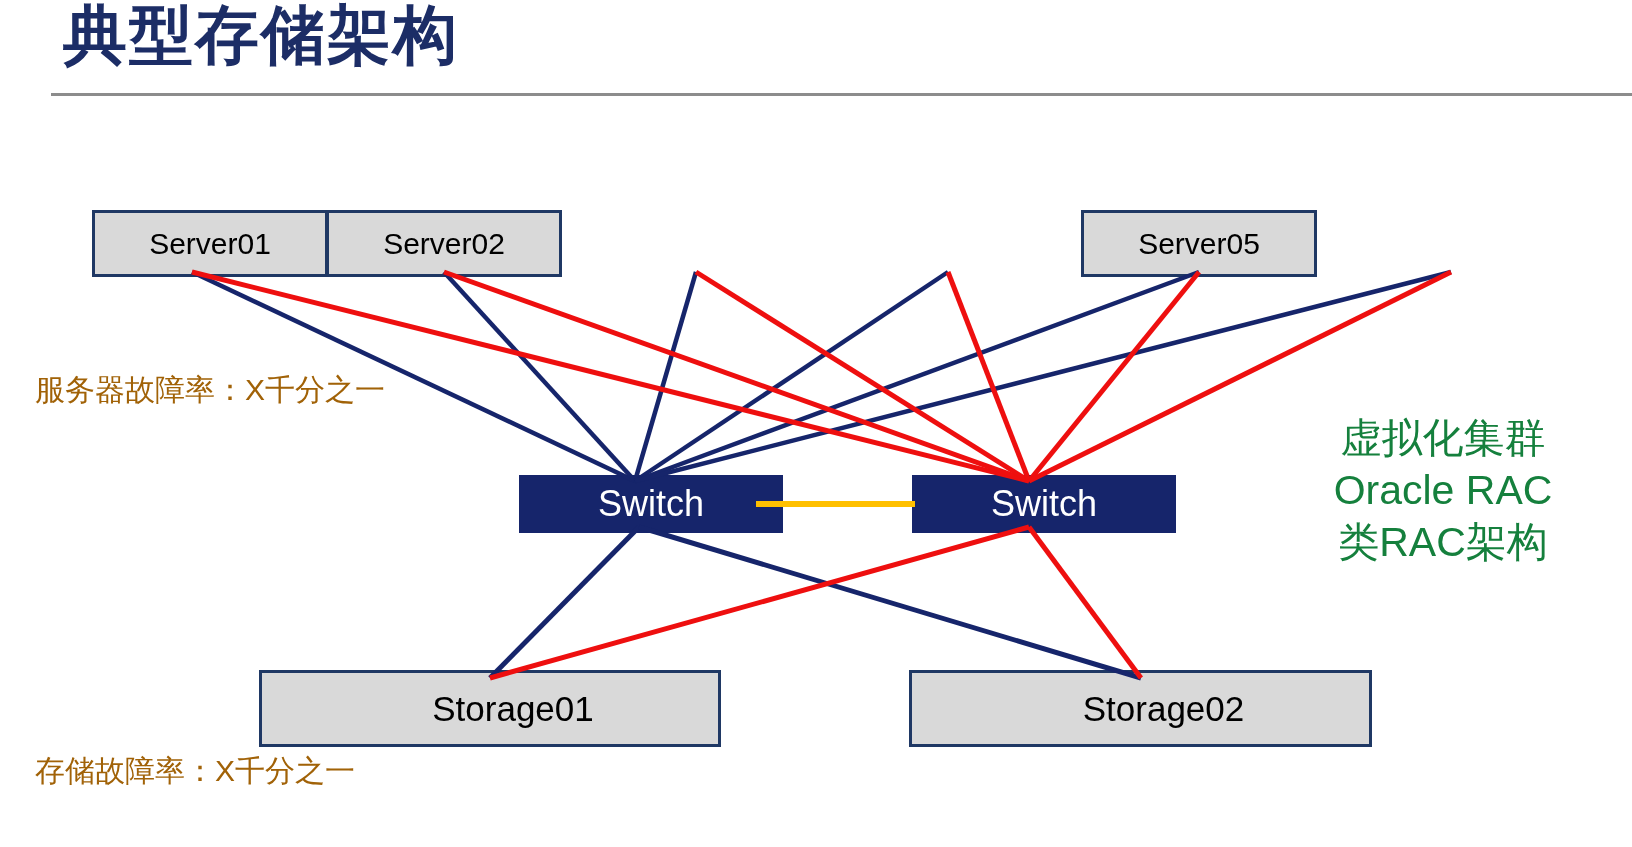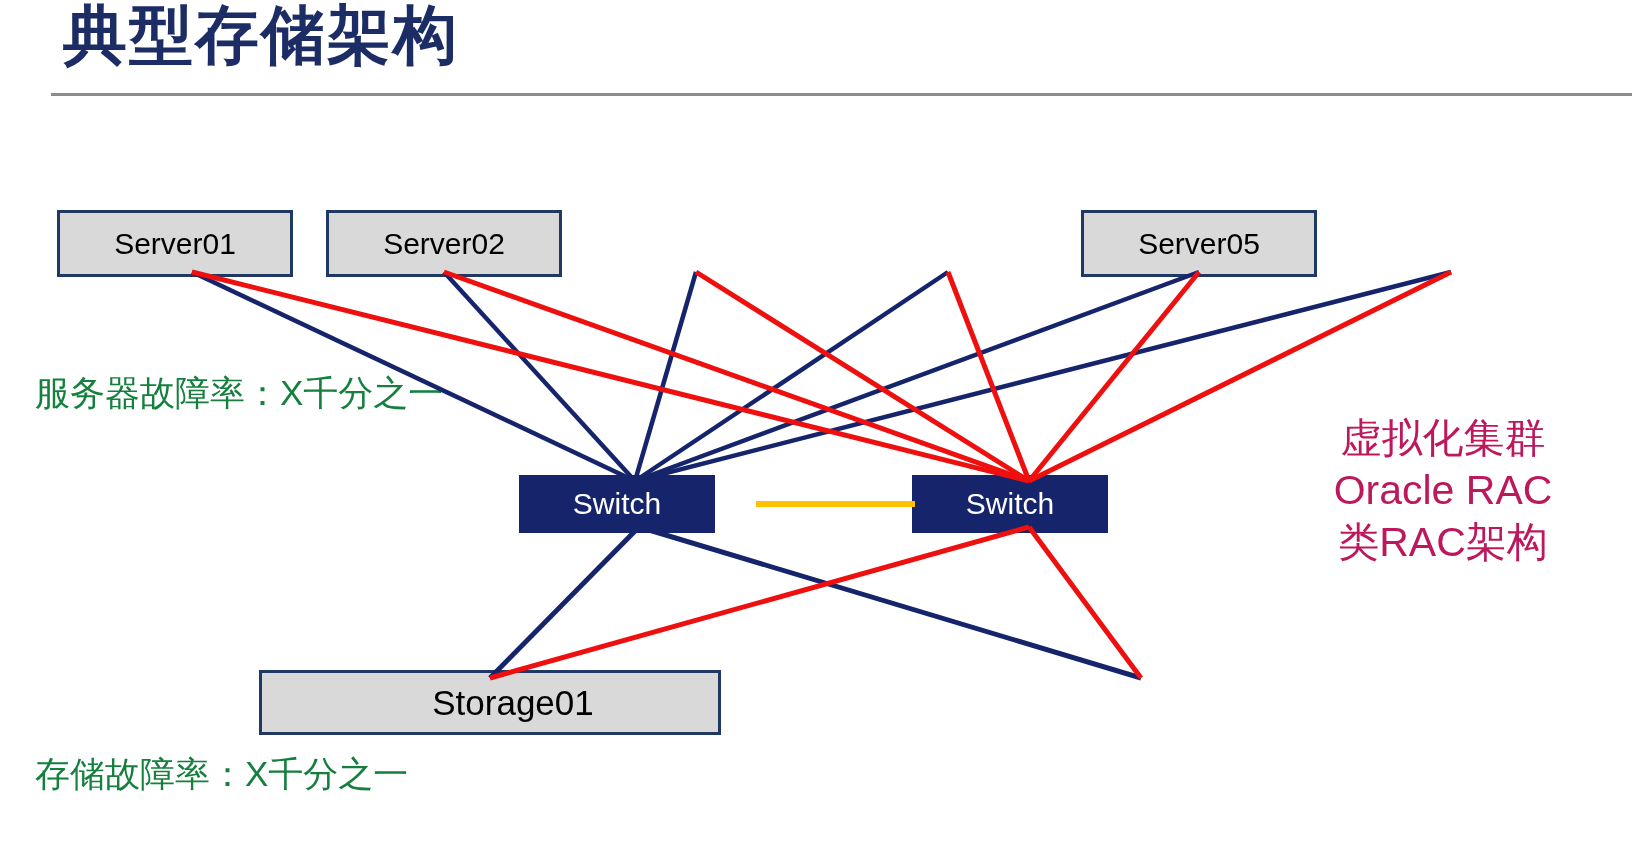--- a/index.html
+++ b/index.html
@@ -21,43 +21,43 @@
     position:absolute;box-sizing:border-box;z-index:2;
     display:flex;align-items:center;justify-content:center;
     white-space:nowrap;
   }
   .server{
     top:210px;width:236px;height:67px;
     background:var(--box_fill,#d9d9d9);
     border:3px solid var(--box_border,#1f3864);
     font-size:30px;color:#000;
   }
-  .s1{left:28px}.s2{left:297px}.s3{left:549px}.s4{left:801px}.s5{left:1052px}.s6{left:1304px}
+  .s1{left:63px}.s2{left:297px}.s3{left:549px}.s4{left:801px}.s5{left:1052px}.s6{left:1304px}
   .switch{
-    top:475px;width:196px;height:58px;
+    top:475px;width:264px;height:58px;
     background:var(--navy,#16256b);
-    color:#ffffff;font-size:30px;
+    color:#ffffff;font-size:36px;
   }
   .sw1{left:490px}.sw2{left:883px}
   .storage{
-    top:670px;height:65px;
+    top:670px;height:77px;
     background:var(--box_fill,#d9d9d9);
     border:3px solid var(--box_border,#1f3864);
     font-size:35px;color:#000;padding-left:46px;
   }
   .st1{left:230px;width:462px}
   .st2{left:880px;width:463px}
   .rate-label{
-    position:absolute;font-size:35px;color:#15803d;z-index:3;white-space:nowrap;
+    position:absolute;font-size:30px;color:#a16207;z-index:3;white-space:nowrap;
   }
   .rate-servers{left:6px;top:370px}
   .rate-storage{left:6px;top:751px}
   .cluster-note{
     position:absolute;left:1283px;top:412px;width:262px;z-index:3;
-    font-size:41px;line-height:52px;color:#be185d;text-align:center;white-space:nowrap;
+    font-size:41px;line-height:52px;color:#15803d;text-align:center;white-space:nowrap;
   }
   svg.links{
     position:absolute;left:0;top:0;z-index:6;pointer-events:none;
   }
   .ln-navy{stroke:var(--navy,#16256b);stroke-width:4.5px;}
   .ln-navy-thick{stroke:var(--navy,#16256b);stroke-width:5px;}
   .ln-red{stroke:var(--red,#ee0f0f);stroke-width:5px;}
   .ln-yellow{stroke:var(--yellow,#ffc000);stroke-width:6px;}
 </style>
 </head>
@@ -80,20 +80,23 @@
 
   <div class="node switch sw1">
     <span>Switch</span>
   </div>
   <div class="node switch sw2">
     <span>Switch</span>
   </div>
 
   <div class="node storage st1">
     <span>Storage01</span>
+  </div>
+  <div class="node storage st2">
+    <span>Storage02</span>
   </div>
 
   <div class="rate-label rate-servers">服务器故障率：X千分之一</div>
   <div class="rate-label rate-storage">存储故障率：X千分之一</div>
 
   <div class="cluster-note">
     <div>虚拟化集群</div>
     <div>Oracle RAC</div>
     <div>类RAC架构</div>
   </div>

